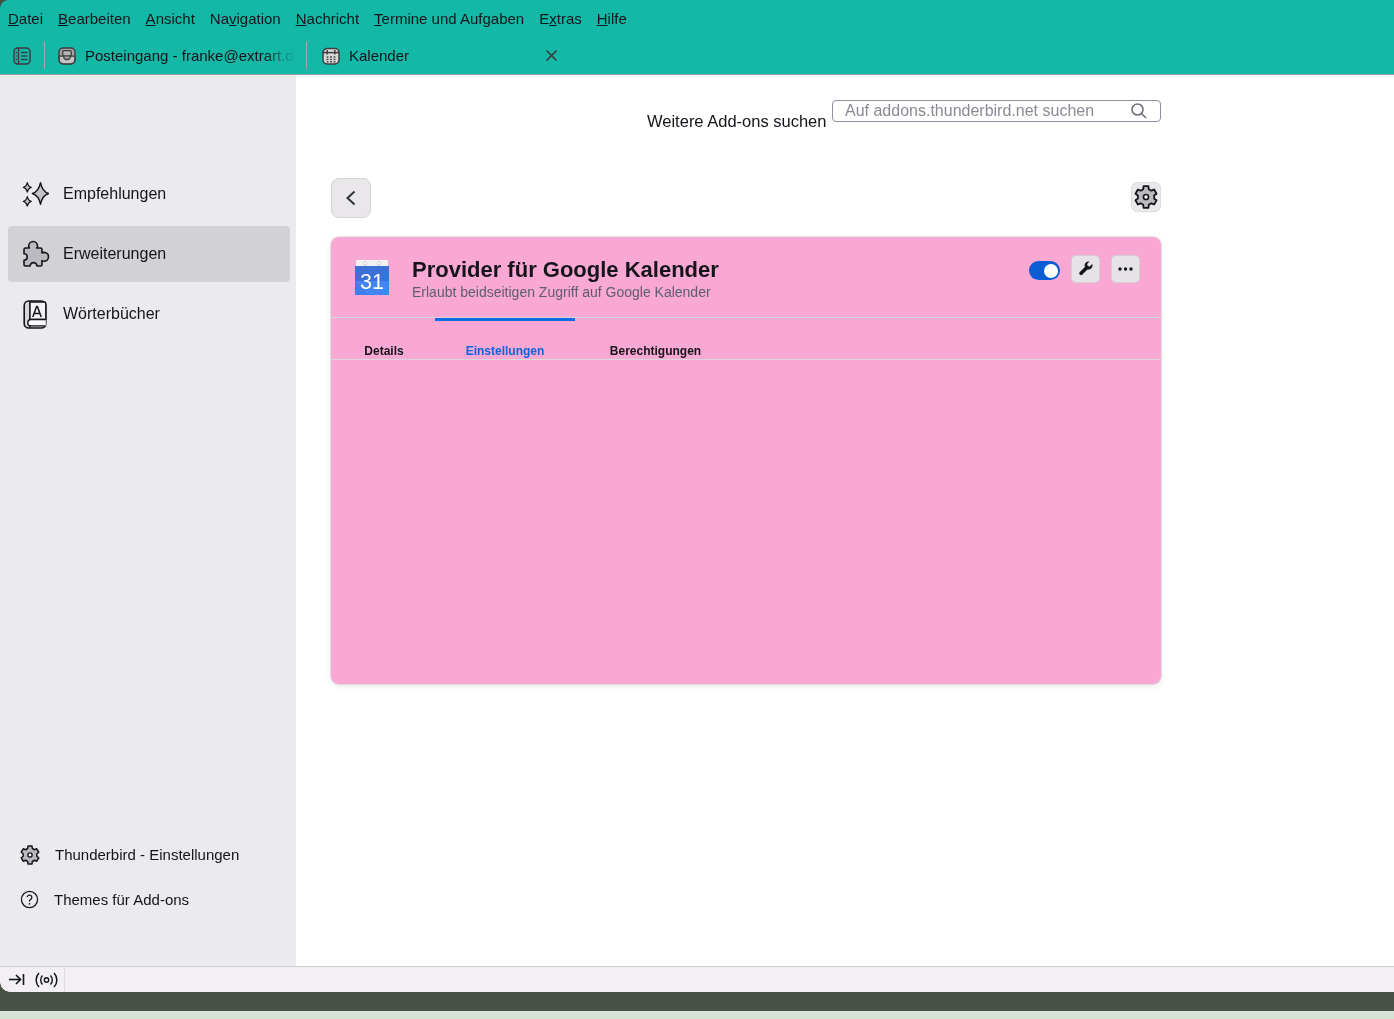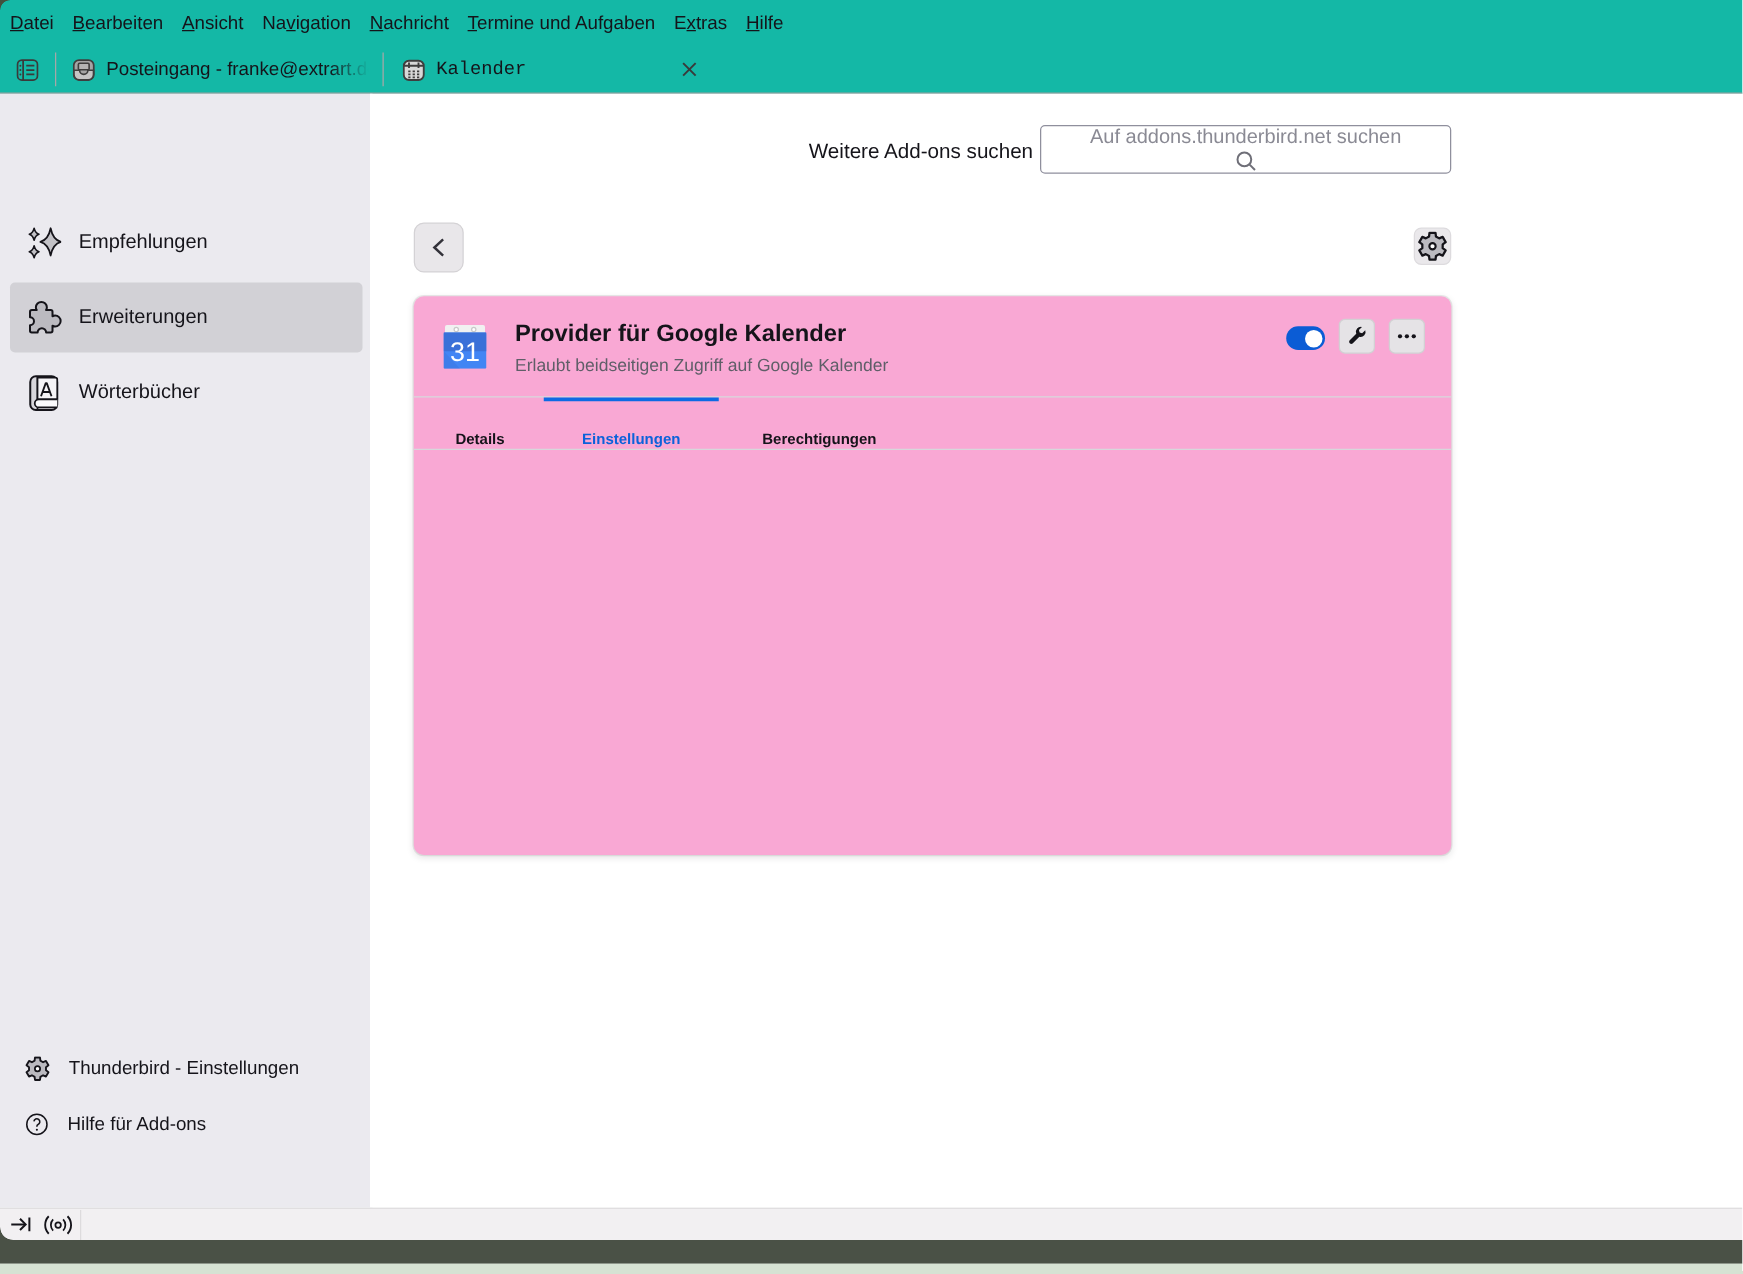--- a/index.html
+++ b/index.html
@@ -10,21 +10,21 @@
 
 .chrome { position:absolute; left:0; top:0; width:1394px; height:75px; background:#14b8a6; border-bottom:1px solid #9e9e9e; }
 .menubar { position:absolute; left:0; top:0; height:37px; display:flex; align-items:center; padding-left:8px; font-size:15px; color:#15141a; }
 .menubar span { margin-right:15px; }
 .tabbar { position:absolute; left:0; top:37px; height:37px; width:100%; display:flex; align-items:stretch; }
 .tbtn { width:44px; display:flex; align-items:center; justify-content:center; }
 .tsep { width:1px; height:27px; background:#a7a7a7; align-self:center; }
 .tab { display:flex; align-items:center; font-size:15px; color:#15141a; position:relative; }
 .tab1 { width:261px; padding-left:13px; }
 .tab1 .txt { white-space:nowrap; overflow:hidden; width:210px; -webkit-mask-image:linear-gradient(to right,#000 85%,transparent); }
-.tab2 { width:267px; padding-left:15px;font-family:Liberation Mono, monospace; }
+.tab2 { width:267px; padding-left:15px; }
 .tab .ticon { margin-right:9px; flex:none; }
 .tclose { margin-left:auto; margin-right:16px; }
 .tabactive { position:absolute; left:573px; top:38px; width:262px; height:37px; z-index:5; background:#f9f9fb; border-top:3px solid #0d6ae4; display:flex; align-items:center; padding-left:10px; font-size:15px; color:#15141a; }
 
 
 .cornerTL { position:absolute; left:0; top:0; width:8px; height:8px; background:
   radial-gradient(circle at 8px 8px, transparent 7.5px, #42503e 8px); z-index:50; }
 
 
 .sidebar { position:absolute; left:0; top:75px; width:298px; height:891px; background:#ebeaef; }
@@ -32,30 +32,30 @@
 .side-item.sel { background:#d2d1d6; }
 .side-item svg { margin-right:14px; flex:none; }
 .side-foot { position:absolute; left:0; bottom:0; width:100%; }
 .foot-item { height:45px; display:flex; align-items:center; padding-left:20px; font-size:15px; color:#15141a; }
 .foot-item svg { margin-right:15px; flex:none; }
 
 
 .main { position:absolute; left:296px; top:75px; width:1098px; height:891px; background:#fff; }
 .searchrow { position:absolute; left:0; top:25px; width:100%; }
 .searchlabel { position:absolute; left:351px; top:12px; font-size:16.5px; color:#15141a; }
-.searchbox { position:absolute; left:536px; top:0; width:329px; height:39px; border:1px solid #8f8f9d; border-radius:4px; background:#fff; display:flex; align-items:center; padding:0 12px;flex-direction:column; }
+.searchbox { position:absolute; left:536px; top:0; width:329px; height:22px; border:1px solid #8f8f9d; border-radius:4px; background:#fff; display:flex; align-items:center; padding:0 12px; }
 .searchbox .ph { font-size:16px; color:#8a8a94; flex:1; }
 .backbtn { position:absolute; left:35px; top:103px; width:40px; height:40px; background:#e9e7ea; border:1px solid #d4d2d5; border-radius:8px; display:flex; align-items:center; justify-content:center; }
 .gearbtn { position:absolute; left:835px; top:107px; width:30px; height:30px; background:#eae8eb; border:1px solid #dddbde; border-radius:6px; display:flex; align-items:center; justify-content:center; }
 
 
 .card { position:absolute; left:35px; top:162px; width:830px; height:447px; background:#f9a8d4; border-radius:8px; box-shadow:0 0 0 1px rgba(0,0,0,0.08), 0 2px 6px rgba(0,0,0,0.10); }
 .cardhead { position:relative; height:81px; border-bottom:1px solid #d7d7db; }
 .gcal { position:absolute; left:23px; top:22px; width:36px; height:36px; }
-.cardtitle { position:absolute; left:81px; top:20px; font-size:19px; font-weight:bold; color:#15141a; }
+.cardtitle { position:absolute; left:81px; top:20px; font-size:22px; font-weight:bold; color:#15141a; }
 .cardsub { position:absolute; left:81px; top:47px; font-size:14px; color:#5f5e68; }
 .toggle { position:absolute; left:698px; top:24px; width:31px; height:19px; background:#0b5cd5; border-radius:10px; }
 .toggle .knob { position:absolute; right:2.5px; top:2.5px; width:14px; height:14px; background:#fff; border-radius:50%; }
 .sqbtn { position:absolute; top:18px; width:29px; height:28px; background:#e5e3e6; border:1px solid #d2d0d3; border-radius:5px; display:flex; align-items:center; justify-content:center; }
 .wrench { left:740px; }
 .dots { left:780px; }
 .cardtabs { position:relative; height:42px; border-bottom:1px solid #d7d7db; }
 .cardtabs .ind { position:absolute; left:104px; top:0; width:140px; height:3px; background:#0d6ae4; }
 .ctab { position:absolute; top:12px; height:42px; display:flex; align-items:center; justify-content:center; font-size:12px; font-weight:bold; color:#15141a; }
 .ctab.t1 { left:6px; width:94px; }
@@ -169,21 +169,21 @@
         <circle cx="10" cy="10" r="2.1" fill="#fff" stroke-width="1.4"></circle>
       </svg>
       <span>Thunderbird - Einstellungen</span>
     </div>
     <div class="foot-item">
       <svg width="19" height="19" viewBox="0 0 20 20" fill="none" stroke="#15141a" stroke-width="1.3">
         <circle cx="10" cy="10" r="8.5"></circle>
         <path d="M7.5 7.5 a2.5 2.5 0 1 1 3.5 2.6 c-0.7 0.3 -1 0.8 -1 1.6 v0.3"></path>
         <circle cx="10" cy="14.5" r="0.9" fill="#15141a" stroke="none"></circle>
       </svg>
-      <span>Hilfe für Add-ons</span>
+      <span>Themes für Add-ons</span>
     </div>
   </div>
 </div>
 
 <div class="main">
   <div class="searchrow">
     <div class="searchlabel">Weitere Add-ons suchen</div>
     <div class="searchbox">
       <span class="ph">Auf addons.thunderbird.net suchen</span>
       <svg width="18" height="18" viewBox="0 0 18 18" fill="none" stroke="#6f6f78" stroke-width="1.6">

